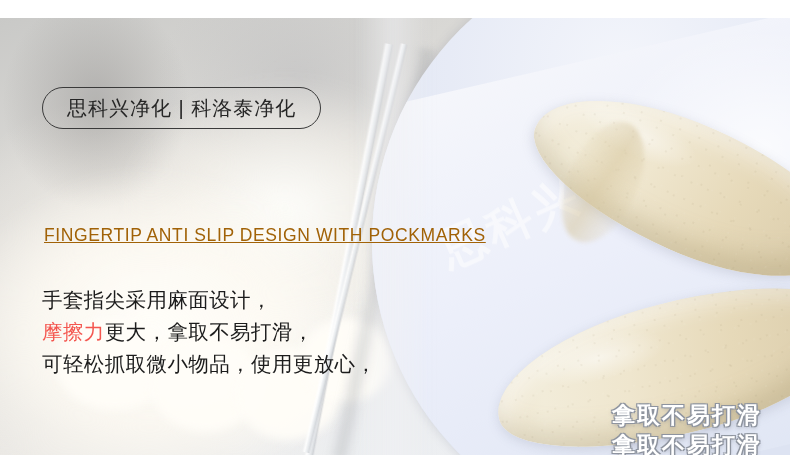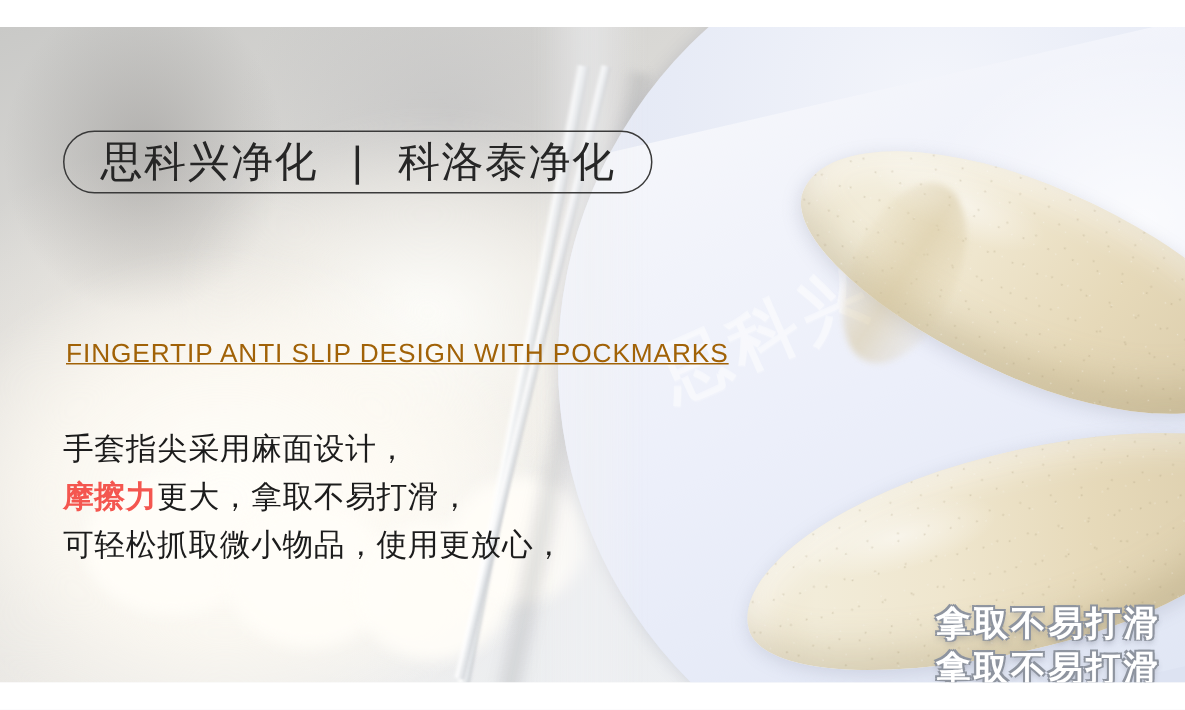--- a/index.html
+++ b/index.html
@@ -142,24 +142,23 @@
     filter:blur(6px);
   }
 
   
   .badge{
     position:absolute;left:42px;top:69px;
     height:42px;box-sizing:border-box;
     padding:0 24px;
     display:flex;align-items:center;
     border:1.6px solid #3a3a3a;border-radius:21px;
-    font-size:28px;color:#262626;letter-spacing:1px;
+    font-size:20px;color:#262626;letter-spacing:1px;
     white-space:nowrap;
     background:rgba(255,255,255,.04);
-    font-family:Liberation Mono, monospace;
   }
 
   .headline-wrap{position:absolute;left:42px;top:142px;}
   .headline{
     position:relative;
     font-size:53px;line-height:1;font-weight:700;
     color:#101010;letter-spacing:1px;white-space:nowrap;
     display:inline-block;
   }
   .hl-hi{position:relative;display:inline-block;z-index:2;}
@@ -174,24 +173,24 @@
     color:#a16207;white-space:nowrap;
     font-weight:400;
     text-decoration:underline;
   }
 
   .body-copy{
     position:absolute;left:42px;top:266px;
     font-size:20.5px;line-height:32px;
     color:#1c1c1c;letter-spacing:.4px;
   }
-  .body-copy .accent{font-weight:700;}
+  .body-copy .accent{font-weight:400;}
 
   .kicker{
-    position:absolute;right:16px;top:382px;
+    position:absolute;right:28px;top:382px;
     text-align:right;
     font-size:23px;line-height:30px;font-weight:700;
     color:#ffffff;letter-spacing:2px;
     text-shadow:
       -1.3px -1.3px 0 #8e949f, 1.3px -1.3px 0 #8e949f,
       -1.3px  1.3px 0 #8e949f, 1.3px  1.3px 0 #8e949f,
        0 2px 4px rgba(90,96,110,.45);
   }
   .kicker div{white-space:nowrap;}
 

